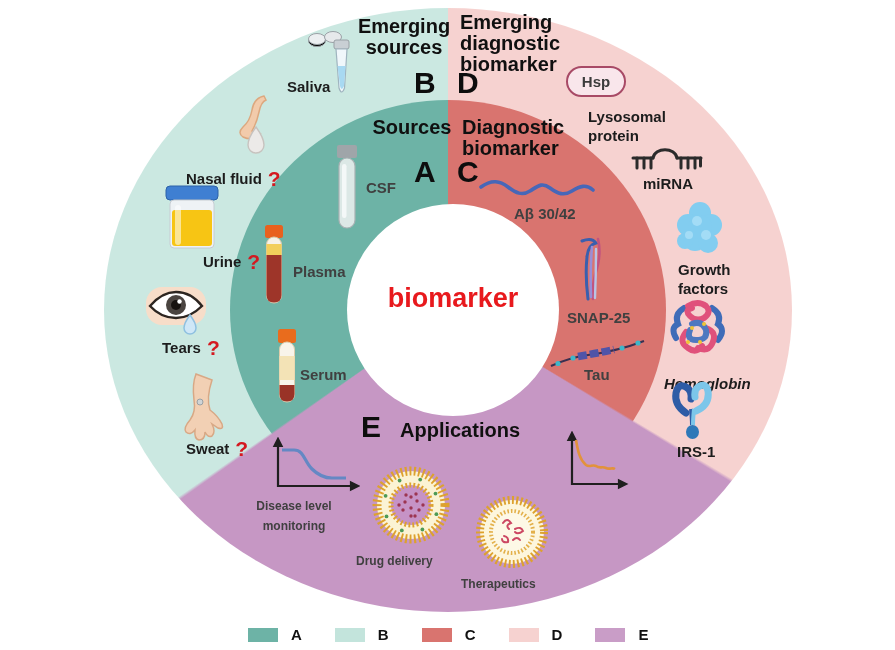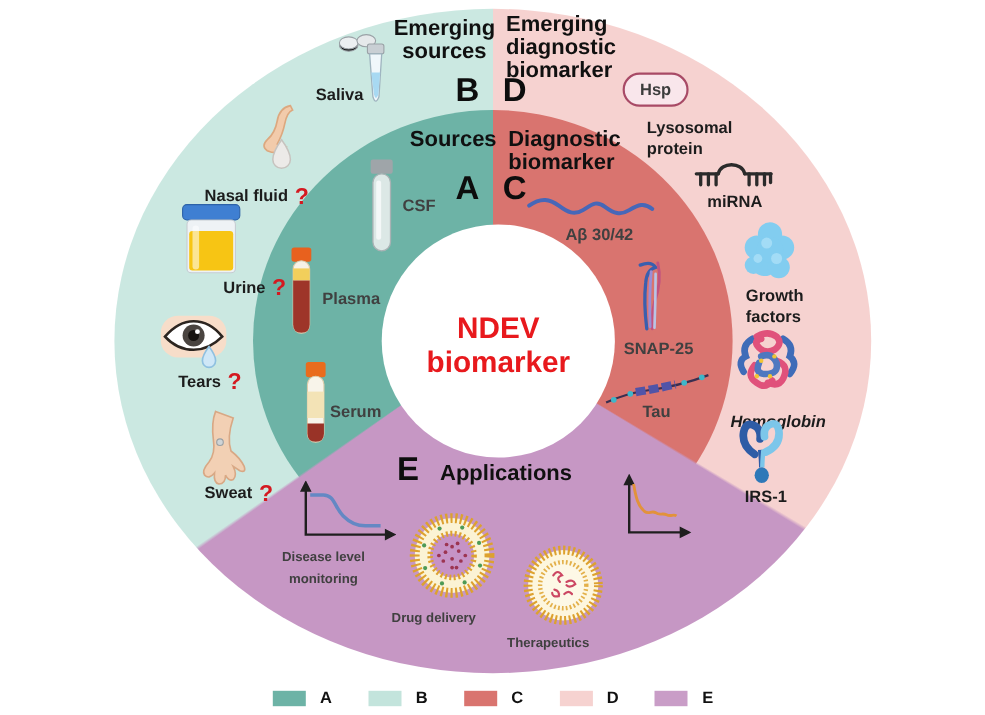--- a/index.html
+++ b/index.html
@@ -30,21 +30,20 @@
 </head>
 <body>
 
 <div id="figure">
 
   <div id="outer-ring" class="ring" style="left: 104px; top: 8px; width: 688px; height: 604px; background: conic-gradient(rgb(246, 210, 208) 0deg, rgb(246, 210, 208) 120.7deg, rgb(198, 151, 196) 121.3deg, rgb(198, 151, 196) 234.7deg, rgb(203, 232, 225) 235.3deg, rgb(203, 232, 225) 360deg);"></div>
   <div id="inner-ring" class="ring" style="left: 230px; top: 100px; width: 436px; height: 420px; background: conic-gradient(rgb(217, 116, 111) 0deg, rgb(217, 116, 111) 120.7deg, rgb(198, 151, 196) 121.3deg, rgb(198, 151, 196) 234.7deg, rgb(109, 179, 166) 235.3deg, rgb(109, 179, 166) 360deg);"></div>
   <div id="center-circle" class="ring" style="left: 347px; top: 204px; width: 212px; height: 212px; background: rgb(255, 255, 255);"></div>
 
   <div id="center-title" style="color: rgb(232, 25, 29);">
-    <div>NDEV</div>
     <div>biomarker</div>
   </div>
 
   <div class="sect ctr" style="left:348px;top:16px;width:112px;">
     <div>Emerging</div>
     <div>sources</div>
   </div>
   <div class="letter" style="left:414px;top:68px;">B</div>
 
   <div class="sect" style="left:460px;top:12px;">

